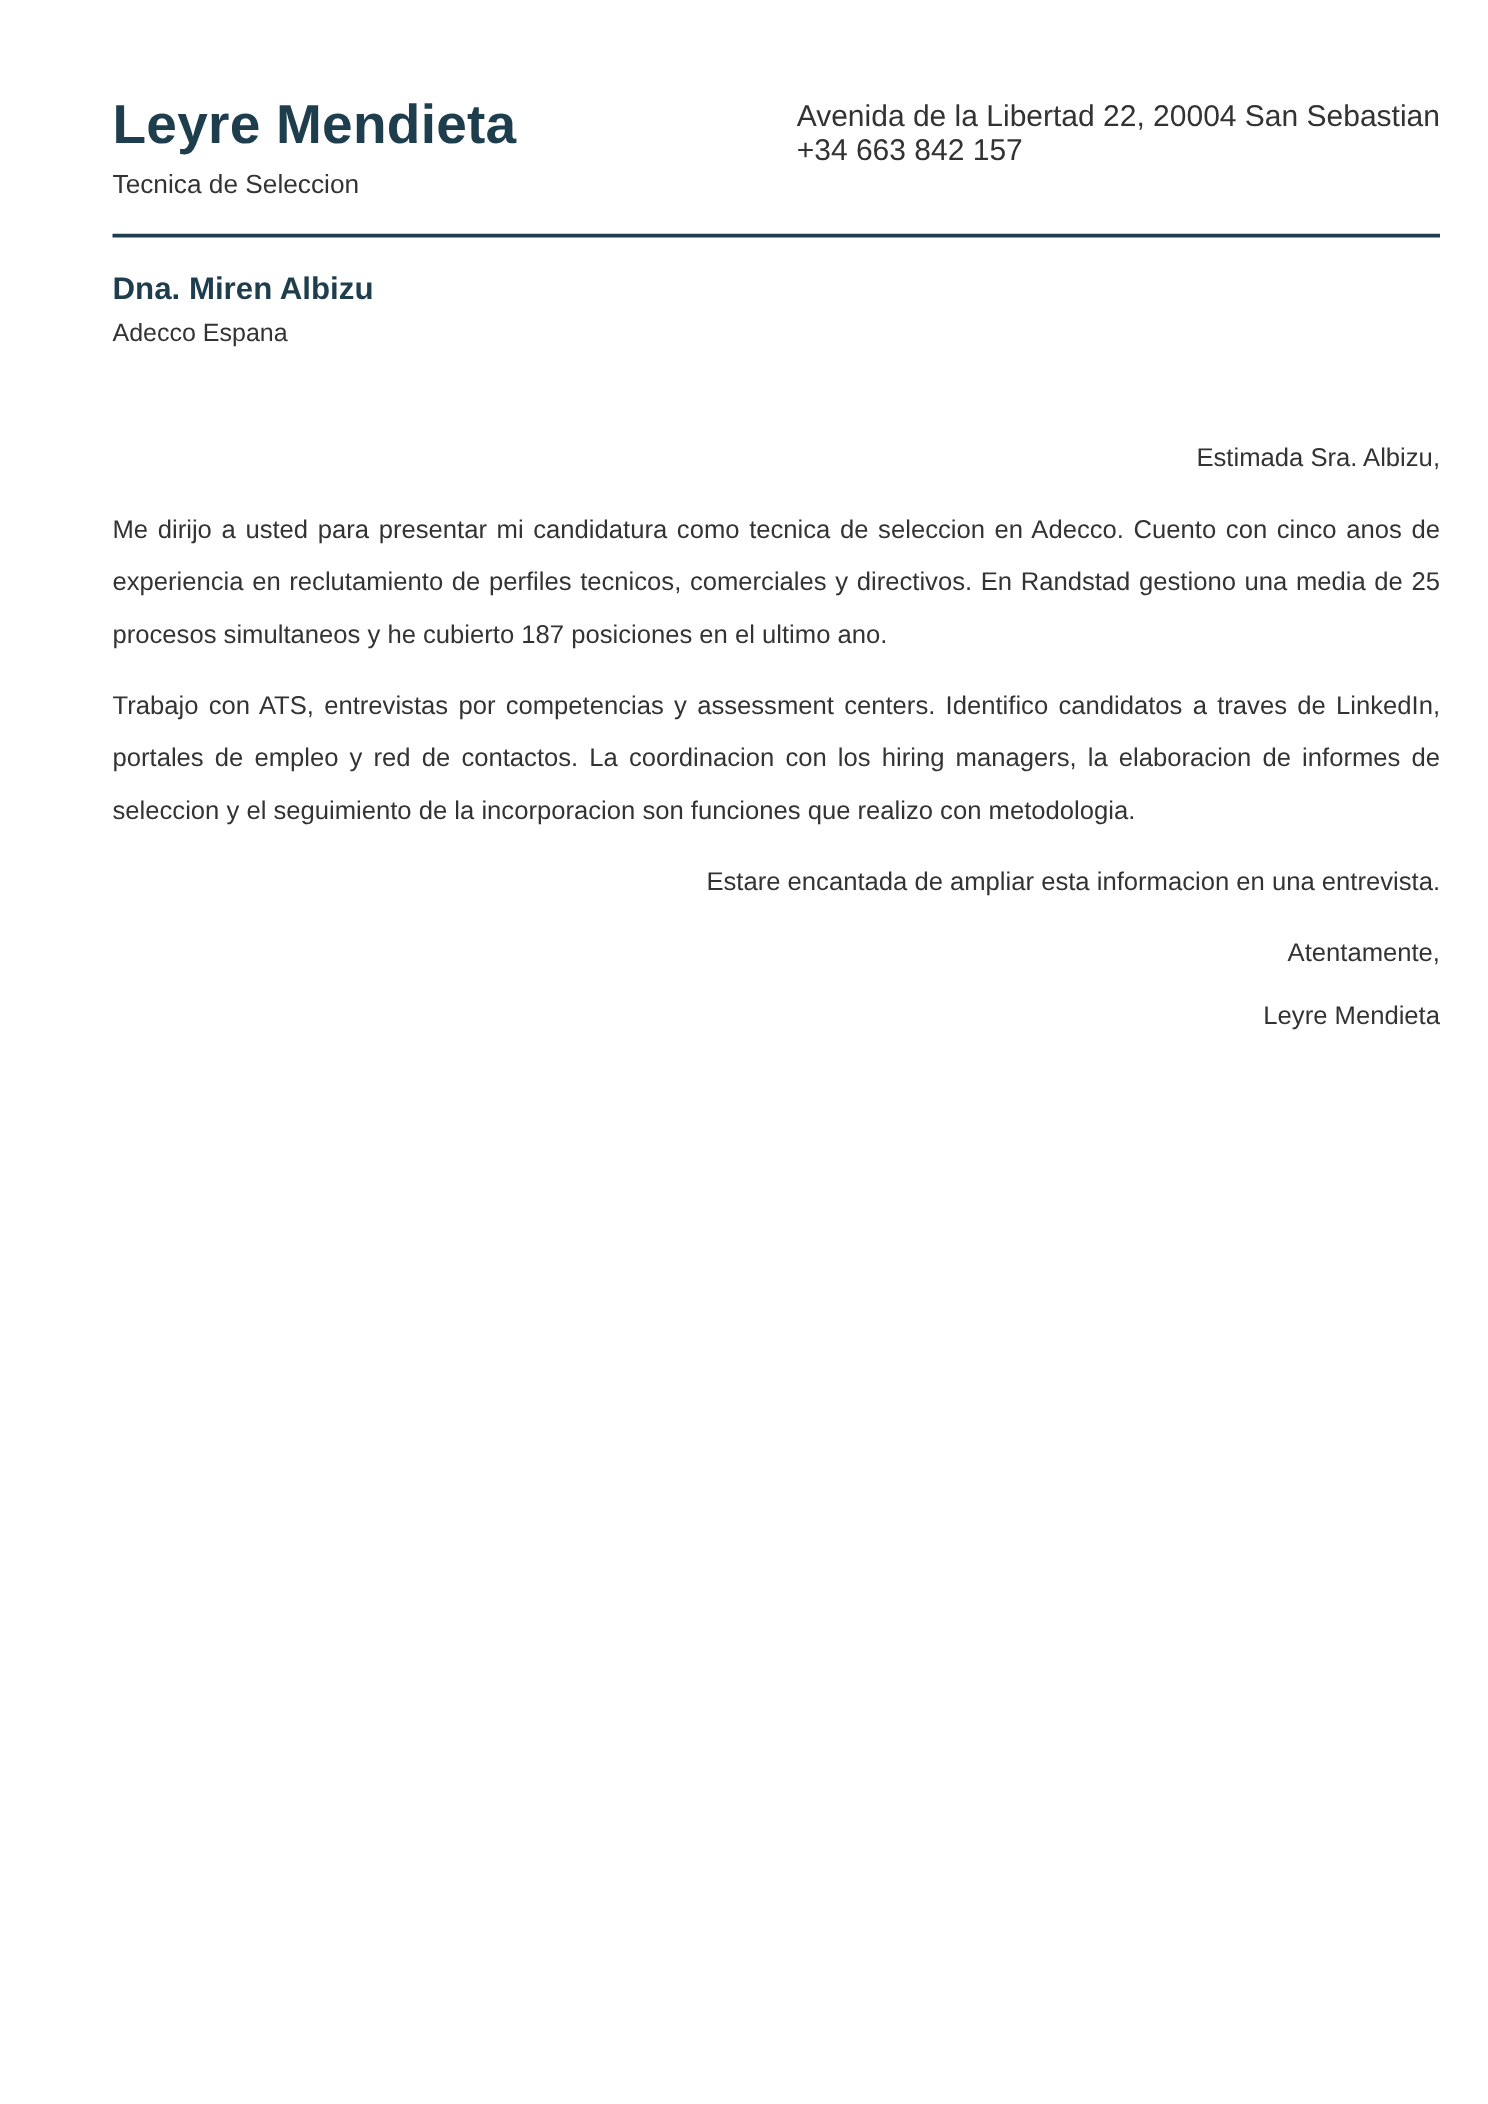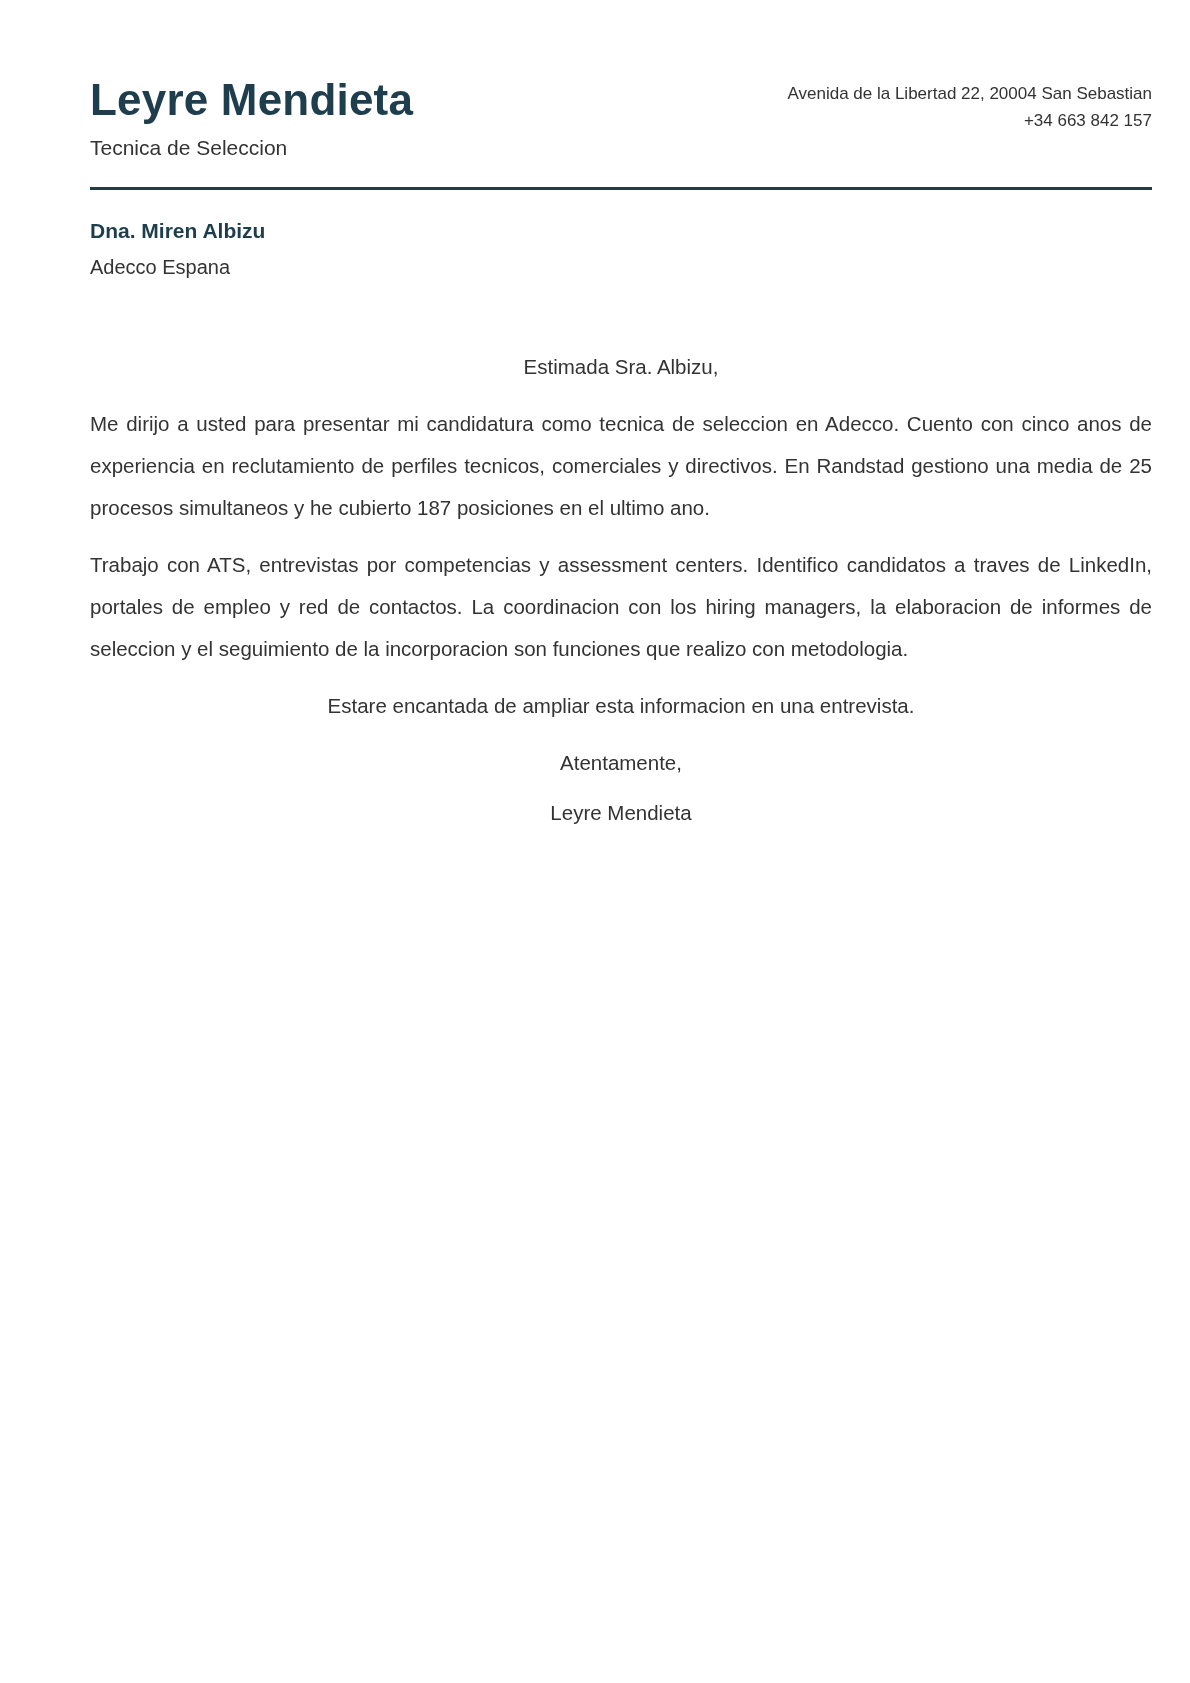--- a/index.html
+++ b/index.html
@@ -31,22 +31,21 @@
     color: var(--accent);
     letter-spacing: 0.2px;
     line-height: 1.25;
   }
   .identity .job-title {
     font-size: 21px;
     color: var(--text);
     margin-top: 9px;
   }
   .contact {
-    text-align: right;
-    font-size: 17px;
+    font-size: 24px;
     line-height: 27px;
     color: var(--text);
     margin-top: 8px;
   }
   .divider {
     margin-top: 27px;
     border: none;
     border-top: 3px solid var(--accent);
     width: 100%;
   }
@@ -57,37 +56,37 @@
   }
   .date {
     margin-top: 49px;
   }
   .recipient {
     margin-top: 26px;
   }
   .recipient-name {
     font-weight: 700;
     color: var(--accent);
-    font-size: 21px;
+    font-size: 25px;
     line-height: 30px;
   }
   .recipient-company {
     font-size: 20px;
     line-height: 30px;
     margin-top: 6px;
   }
   .salutation {
     margin-top: 64px;
   }
   .body-paragraph {
     text-align: justify;
     margin-top: 15px;
   }
   .single-line {
-    text-align: center;
+    text-align: right;
   }
   .closing {
     margin-top: 15px;
   }
   .signature {
     margin-top: 8px;
   }
 </style>
 </head>
 <body>

